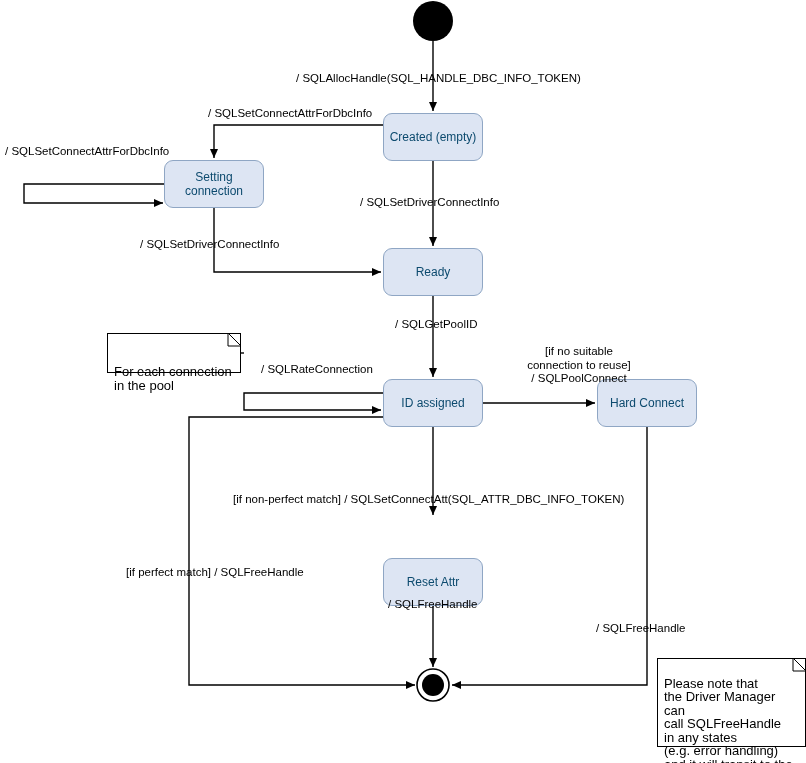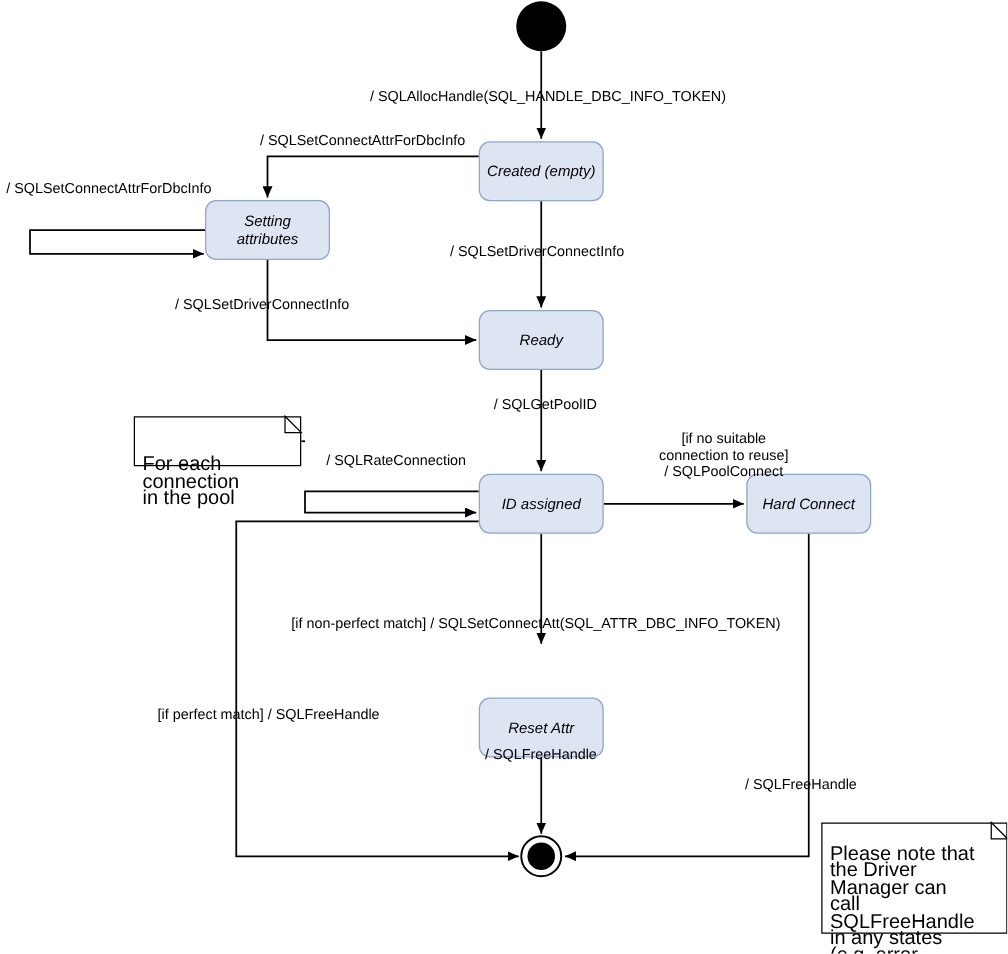--- a/index.html
+++ b/index.html
@@ -23,36 +23,35 @@
     top: 0;
     width: 806px;
     height: 763px;
   }
   .state {
     position: absolute;
     box-sizing: border-box;
     background: #dde5f3;
     border: 1px solid #8fa6c4;
     border-radius: 9px;
-    color: #000000;
+    color: #0c4a6e;
     font-size: 12px;
     line-height: 14px;
     display: flex;
     align-items: center;
     justify-content: center;
     text-align: center;
-    font-style: italic;
   }
   .note {
     position: absolute;
     box-sizing: border-box;
     background: #ffffff;
     border: 1px solid #000000;
     color: #000000;
-    font-size: 16px;
+    font-size: 13px;
     line-height: 13.5px;
     padding: 4px 6px;
     white-space: pre-line;
   }
   .note .foldline {
     position: absolute;
     top: -1px;
     right: -1px;
     width: 14px;
     height: 14px;
@@ -112,21 +111,21 @@
     <circle cx="433" cy="685" r="16" fill="none" stroke="#000000" stroke-width="1.6"></circle>
     <circle cx="433" cy="685" r="11" fill="#000000"></circle>
   </svg>
 
   <div class="state" style="left:383px; top:113px; width:100px; height:48px;">
     <span>Created (empty)</span>
   </div>
 
   <div class="state" style="left:164px; top:160px; width:100px; height:48px; white-space:pre-line;">
     <span style="white-space:pre-line;">Setting
-attributes</span>
+connection</span>
   </div>
 
   <div class="state" style="left:383px; top:248px; width:100px; height:48px;">
     <span>Ready</span>
   </div>
 
   <div class="state" style="left:597px; top:379px; width:100px; height:48px;">
     <span>Hard Connect</span>
   </div>
 

